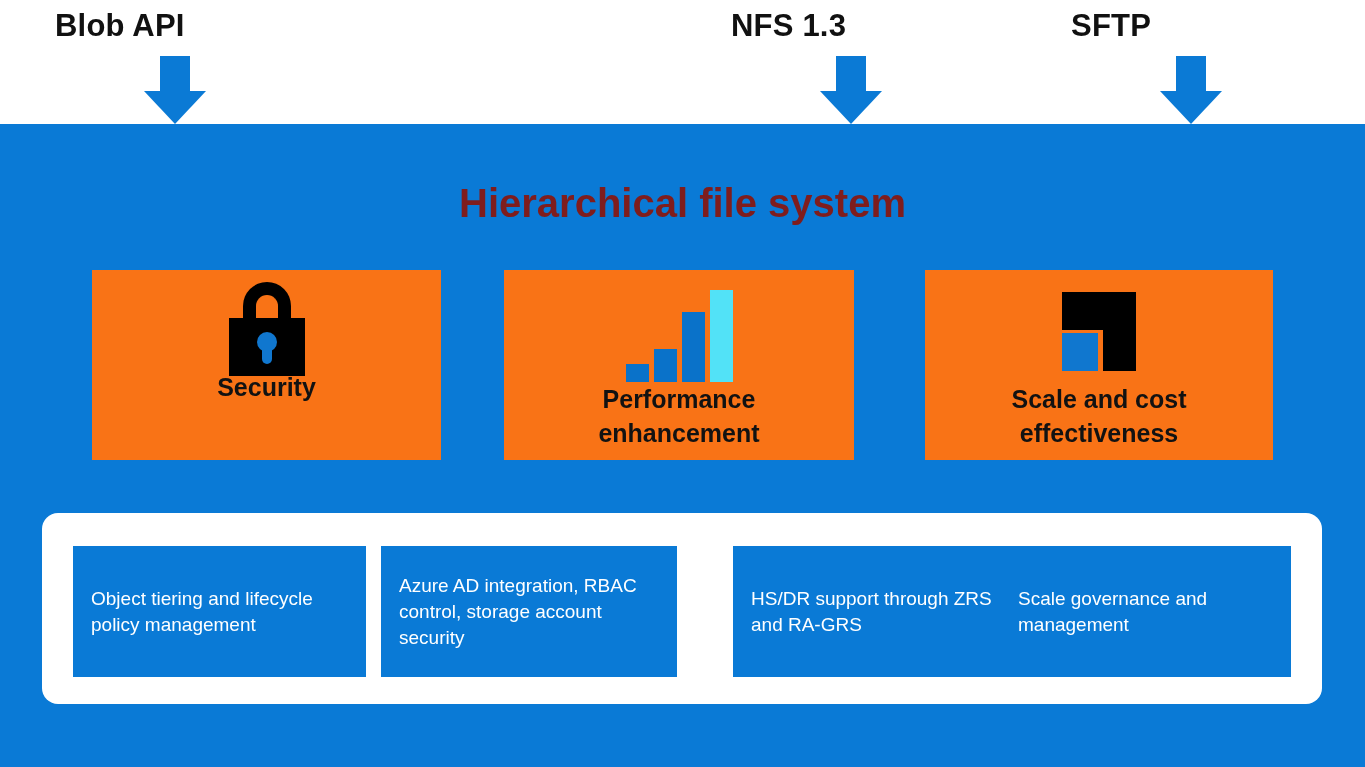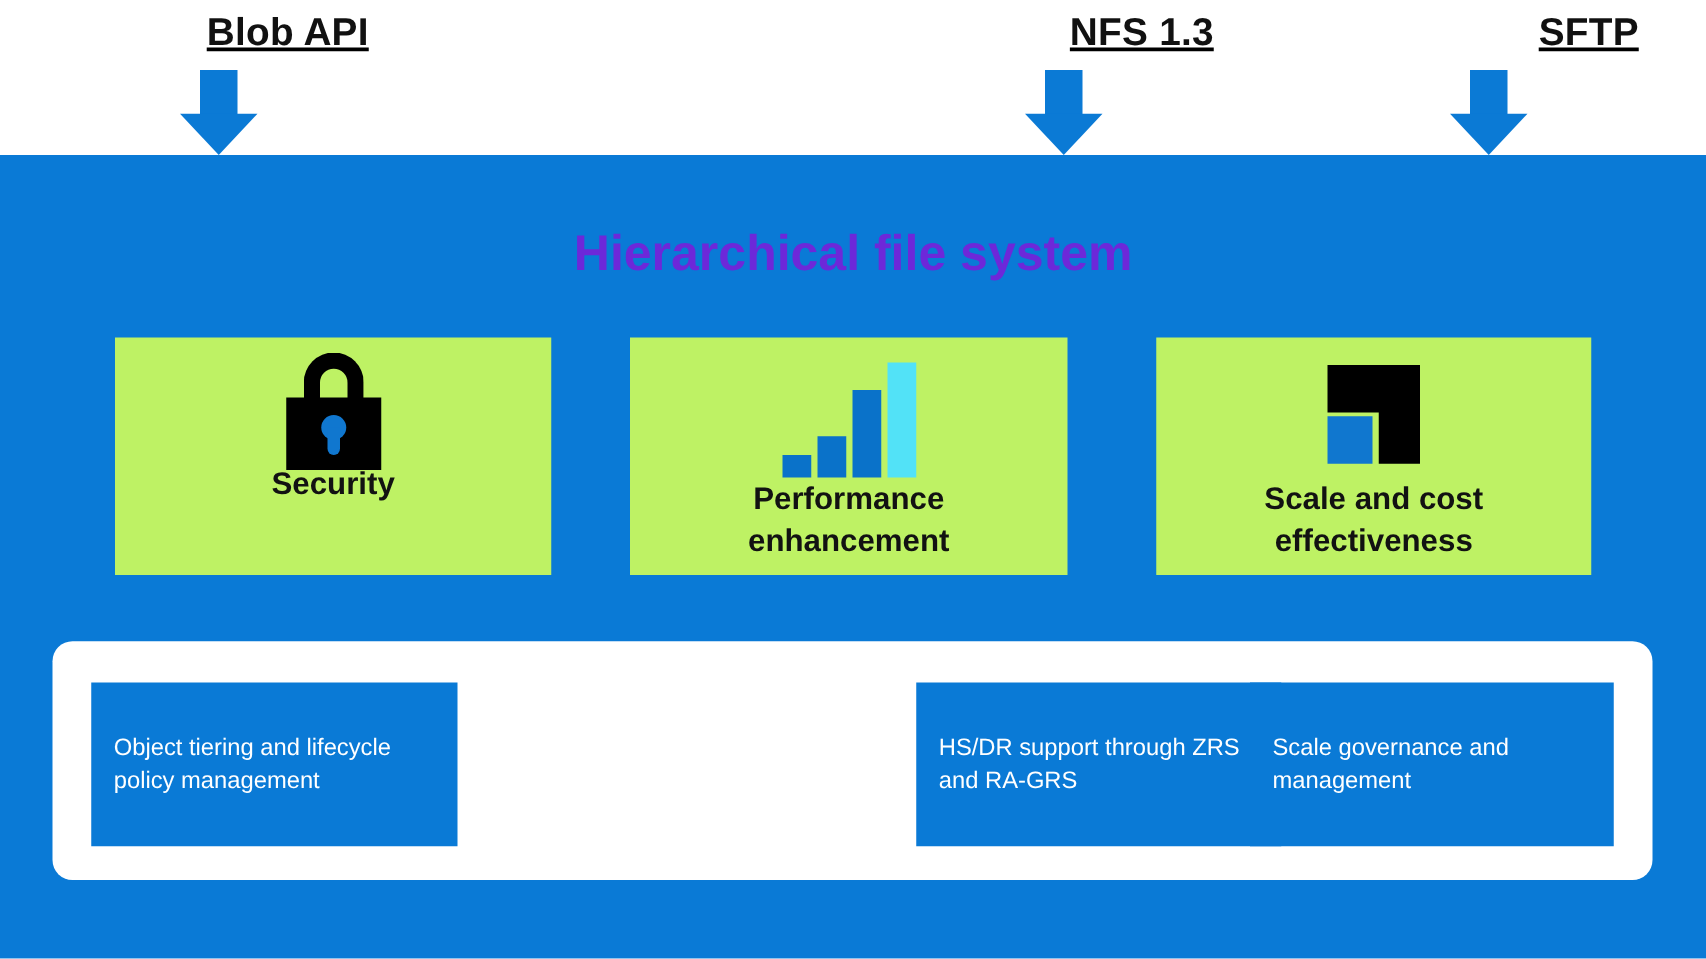--- a/index.html
+++ b/index.html
@@ -25,22 +25,21 @@
     top: 0;
     width: 1365px;
     height: 124px;
     background: #ffffff;
   }
   .api-entry {
     position: absolute;
     top: 0;
     width: 240px;
     height: 124px;
-    text-align: right;
-    text-decoration: underline;
+    text-align: left;
   }
   .api-label {
     display: block;
     margin-top: 7px;
     font-size: 31px;
     font-weight: 700;
     color: #111111;
     letter-spacing: .2px;
     line-height: 38px;
     white-space: nowrap;
@@ -83,38 +82,38 @@
   }
 
   .hfs-title {
     position: absolute;
     left: 0;
     top: 178px;
     width: 1365px;
     text-align: center;
     font-size: 40px;
     font-weight: 700;
-    color: #6d28d9;
+    color: #7f1d1d;
     line-height: 50px;
     white-space: nowrap;
   }
 
   
   .cards {
     position: absolute;
     left: 0;
     top: 270px;
     width: 1365px;
     height: 190px;
   }
   .card {
     position: absolute;
     top: 0;
     height: 190px;
-    background: #bef264;
+    background: #f97316;
     box-sizing: border-box;
   }
   .card-1 { left: 92px;  width: 349px; }
   .card-2 { left: 504px; width: 350px; }
   .card-3 { left: 925px; width: 348px; }
 
   .card-icon {
     position: absolute;
     left: 0;
     top: 12px;
@@ -337,20 +336,23 @@
         <div>effectiveness</div>
       </div>
     </div>
 
   </div>
 
   <div class="bottom-panel">
     <div class="feature-box fb-1">
       <span class="fb-text">Object tiering and lifecycle policy management</span>
     </div>
+    <div class="feature-box fb-2">
+      <span class="fb-text">Azure AD integration, RBAC control, storage account security</span>
+    </div>
     <div class="feature-box fb-3">
       <span class="fb-text">HS/DR support through ZRS and RA-GRS</span>
     </div>
     <div class="feature-box fb-4">
       <span class="fb-text">Scale governance and management</span>
     </div>
   </div>
 
 </div>
 

